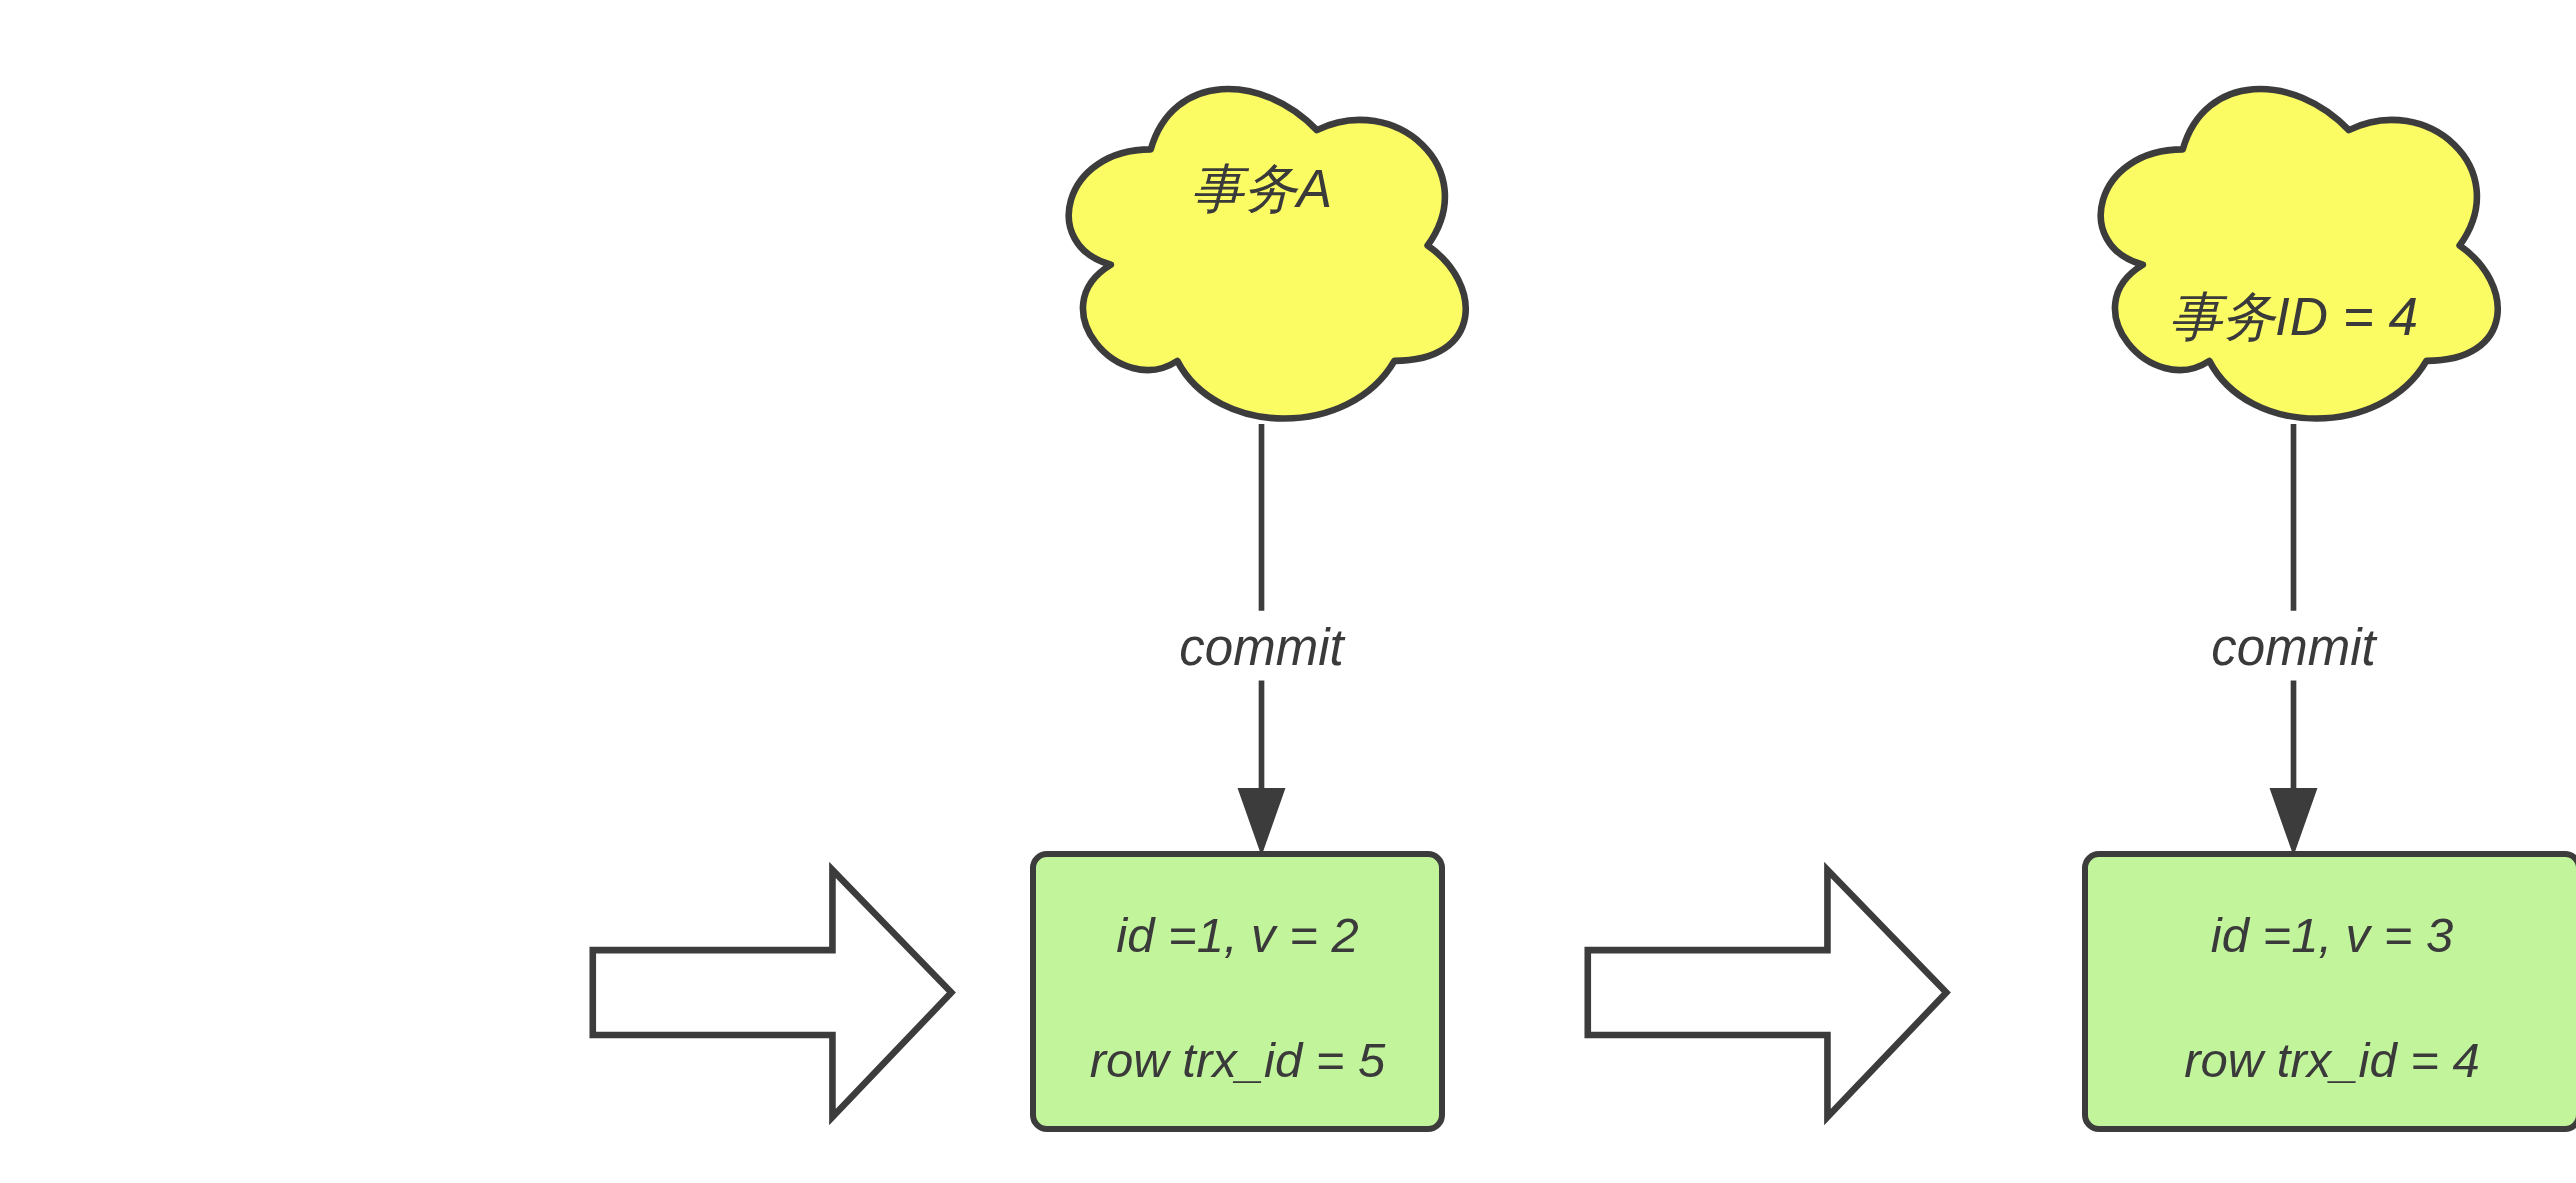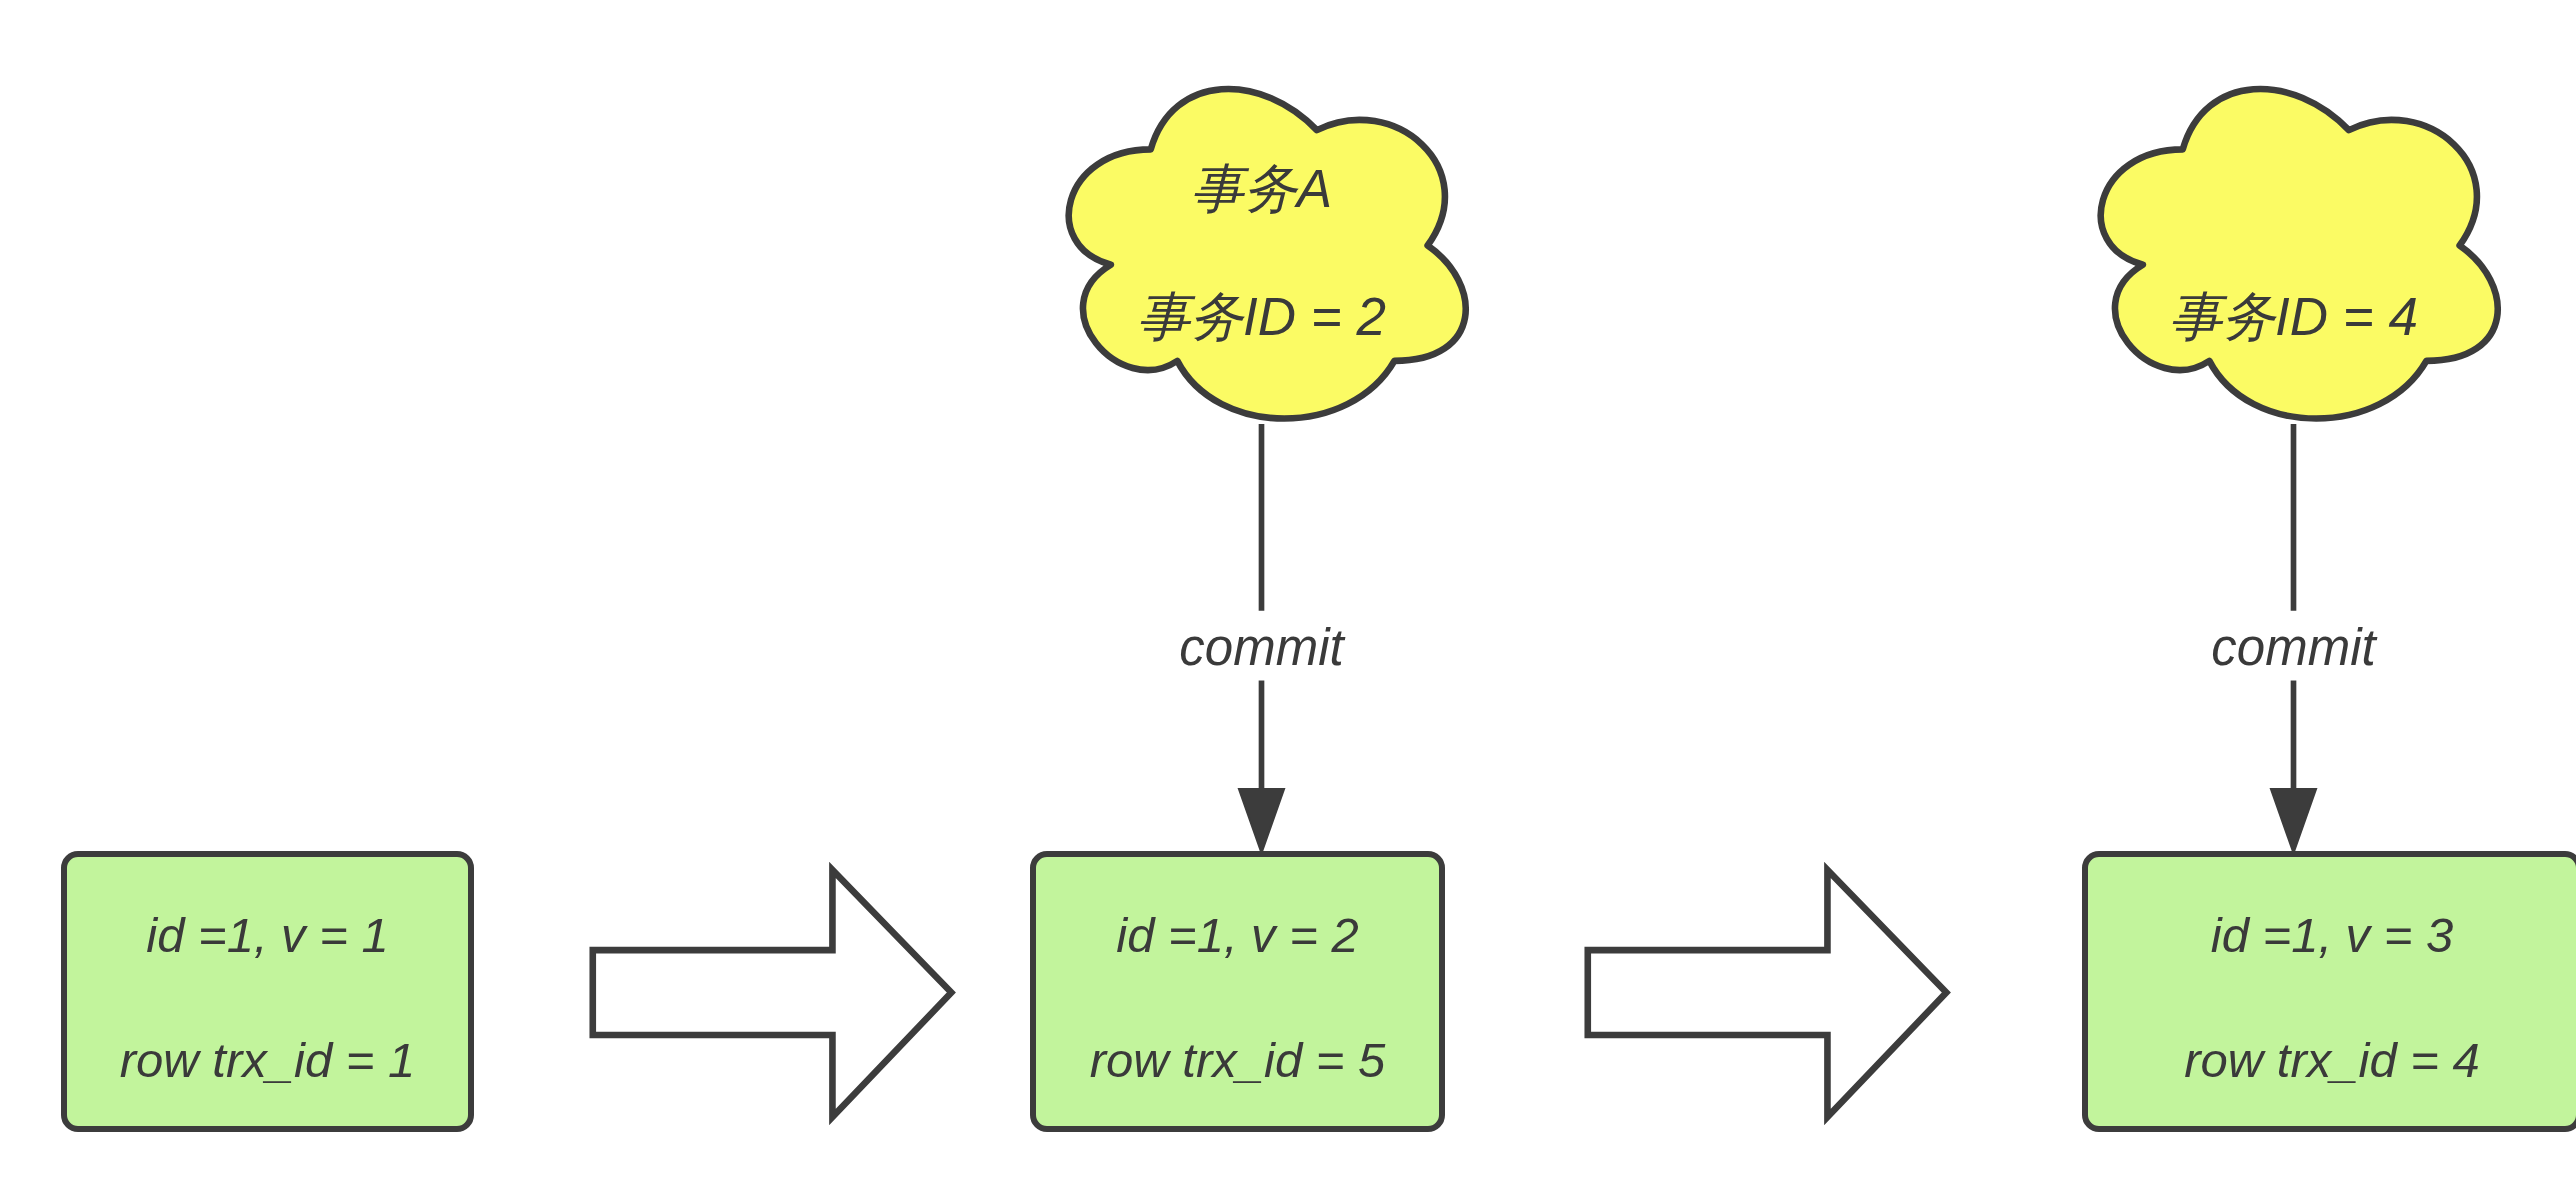--- a/index.html
+++ b/index.html
@@ -133,21 +133,20 @@
     <svg viewBox="0 0 470 408" width="443" height="385">
       <path d="M 117.5 102
                C 23.5 102, 0 204, 75.2 224.4
                C 0 269.3, 84.6 367.2, 145.7 326.4
                C 188 408, 329 408, 376 326.4
                C 470 326.4, 470 244.8, 411.25 204
                C 470 122.4, 376 40.8, 293.75 81.6
                C 235 20.4, 141 20.4, 117.5 102 Z"></path>
     </svg>
     <div class="cloud-text line1">事务A</div>
-    <div class="cloud-text line2">事务ID = 2</div>
   </div>
 
   <div class="cloud cloud-b">
     <svg viewBox="0 0 470 408" width="443" height="385">
       <path d="M 117.5 102
                C 23.5 102, 0 204, 75.2 224.4
                C 0 269.3, 84.6 367.2, 145.7 326.4
                C 188 408, 329 408, 376 326.4
                C 470 326.4, 470 244.8, 411.25 204
                C 470 122.4, 376 40.8, 293.75 81.6
@@ -163,24 +162,20 @@
   </svg>
   <div class="commit-label commit-label-a">commit</div>
 
   <svg class="commit-arrow commit-arrow-b" viewBox="0 0 60 460">
     <line x1="30" y1="2" x2="30" y2="200"></line>
     <line x1="30" y1="274" x2="30" y2="392"></line>
     <polygon points="6,389 54,389 30,457"></polygon>
   </svg>
   <div class="commit-label commit-label-b">commit</div>
 
-  <div class="row-box row-box-1">
-    <div class="box-text line1">id =1, v = 1</div>
-    <div class="box-text line2">row trx_id = 1</div>
-  </div>
 
   <svg class="flow-arrow flow-arrow-1" viewBox="0 0 390 270">
     <polygon points="4,89 258,89 258,4 384,134 258,266 258,179 4,179"></polygon>
   </svg>
 
   <div class="row-box row-box-2">
     <div class="box-text line1">id =1, v = 2</div>
     <div class="box-text line2">row trx_id = 5</div>
   </div>
 

